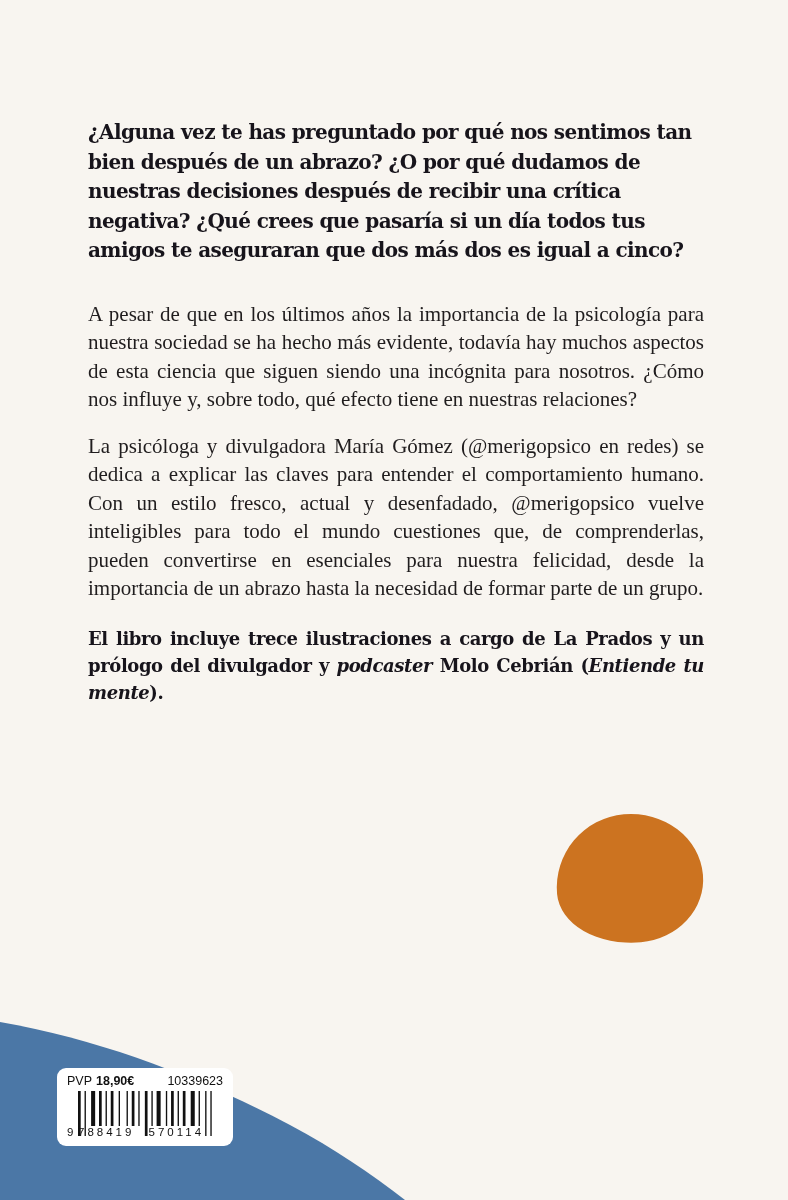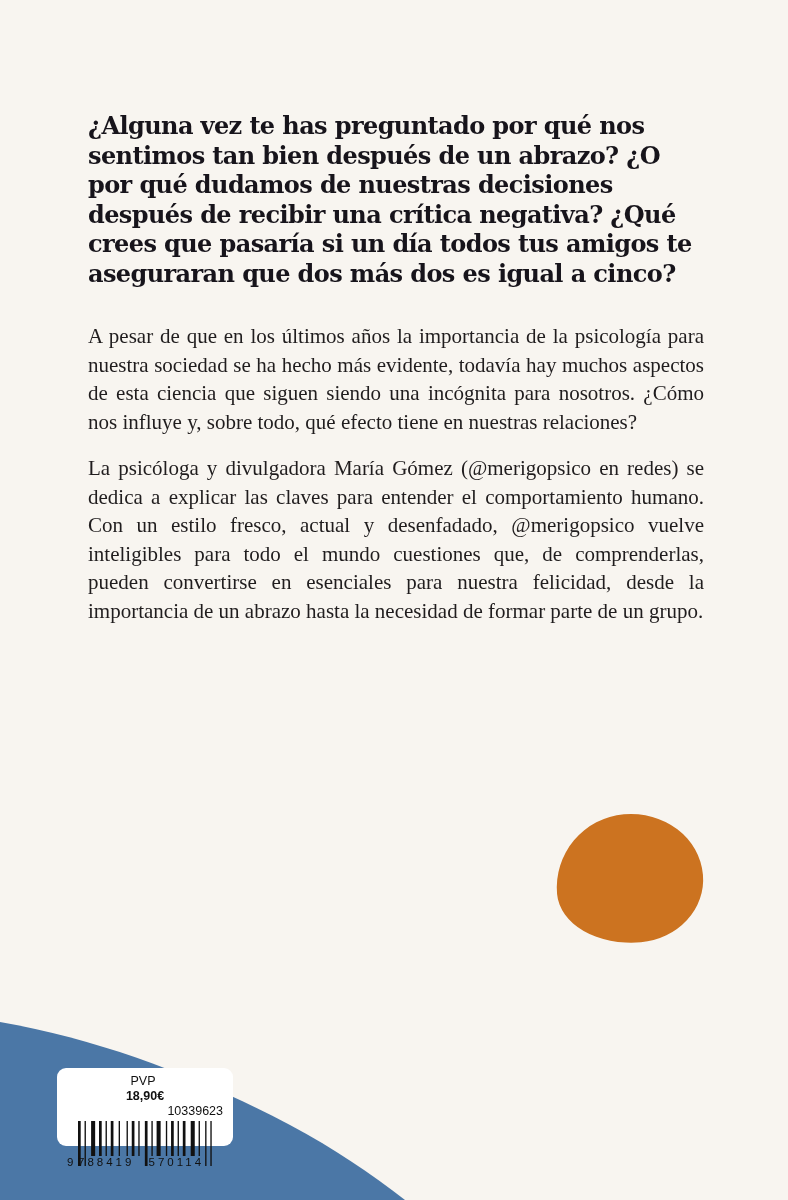--- a/index.html
+++ b/index.html
@@ -19,24 +19,24 @@
     background:var(--bg);
     overflow:hidden;
     font-family:"Liberation Serif",serif;
     color:var(--ink);
   }
   .content{
     position:absolute;
     left:88px;top:106px;width:616px;
   }
   .headline{
-    margin:5px 0 34px 0;
+    margin:12px 0 34px 0;
     font-family:"DejaVu Serif",serif;
     font-weight:700;
-    font-size:24px;
+    font-size:20px;
     line-height:29.5px;
     letter-spacing:-0.6px;
     color:var(--headline);
     text-align:left;
   }
   .body-copy p{
     margin:0 0 18px 0;
     font-size:21px;
     line-height:28.5px;
     text-align:justify;
@@ -67,22 +67,22 @@
   
   .price-box{
     position:absolute;left:57px;top:1068px;width:176px;height:78px;
     background:#ffffff;border-radius:9px;
     box-sizing:border-box;
     padding:6px 10px 4px 10px;
     font-family:"Liberation Sans",sans-serif;
     color:#111111;
   }
   .price-row{
-    display:flex;align-items:center;
-    font-size:12.5px;line-height:15px;white-space:nowrap;flex-direction:column;
+    display:flex;align-items:flex-end;
+    font-size:12.5px;line-height:15px;white-space:nowrap;
   }
   .pvp-label{font-weight:400;margin-right:4px;}
   .price-value{font-weight:700;}
   .item-code{margin-left:auto;font-weight:400;}
   .bars-wrap{position:relative;height:46px;margin-top:2px;}
   .bars-wrap svg{display:block;}
   .ean-row{
     position:absolute;left:0;right:4px;bottom:-1px;
     display:flex;align-items:flex-end;
     font-size:11.5px;line-height:11px;font-weight:400;
@@ -112,20 +112,21 @@
 </head>
 <body>
 
 <div class="page">
 
   <div class="content">
     <h1 class="headline">¿Alguna vez te has preguntado por qué nos sentimos tan bien después de un abrazo? ¿O por qué dudamos de nuestras decisiones después de recibir una crítica negativa? ¿Qué crees que pasaría si un día todos tus amigos te aseguraran que dos más dos es igual a cinco?</h1>
     <div class="body-copy" id="body-copy">
         <p><span>A pesar de que en los últimos años la importancia de la psicología para nuestra sociedad se ha hecho más evidente, todavía hay muchos aspectos de esta ciencia que siguen siendo una incógnita para nosotros. ¿Cómo nos influye y, sobre todo, qué efecto tiene en nuestras relaciones?</span></p>
         <p><span>La psicóloga y divulgadora María Gómez (@merigopsico en redes) se dedica a explicar las claves para entender el comportamiento humano. Con un estilo fresco, actual y desenfadado, @merigopsico vuelve inteligibles para todo el mundo cuestiones que, de comprenderlas, pueden convertirse en esenciales para nuestra felicidad, desde la importancia de un abrazo hasta la necesidad de formar parte de un grupo.</span></p>
+        <p class="is-bold"><span>El libro incluye trece ilustraciones a cargo de La Prados y un prólogo del divulgador y </span><em>podcaster</em><span> Molo Cebrián (</span><em>Entiende tu mente</em><span>).</span></p>
       </div>
   </div>
 
   <div class="orange-blob"></div>
 
   <div class="blue-blob">
     <svg viewBox="0 0 405 185" preserveAspectRatio="none" aria-hidden="true">
       <path id="blue-path" d="M0,7 C110,26 210,68 290,110 C335,134 370,158 405,185 L0,185 Z" fill="#4b77a6"></path>
     </svg>
   </div>

